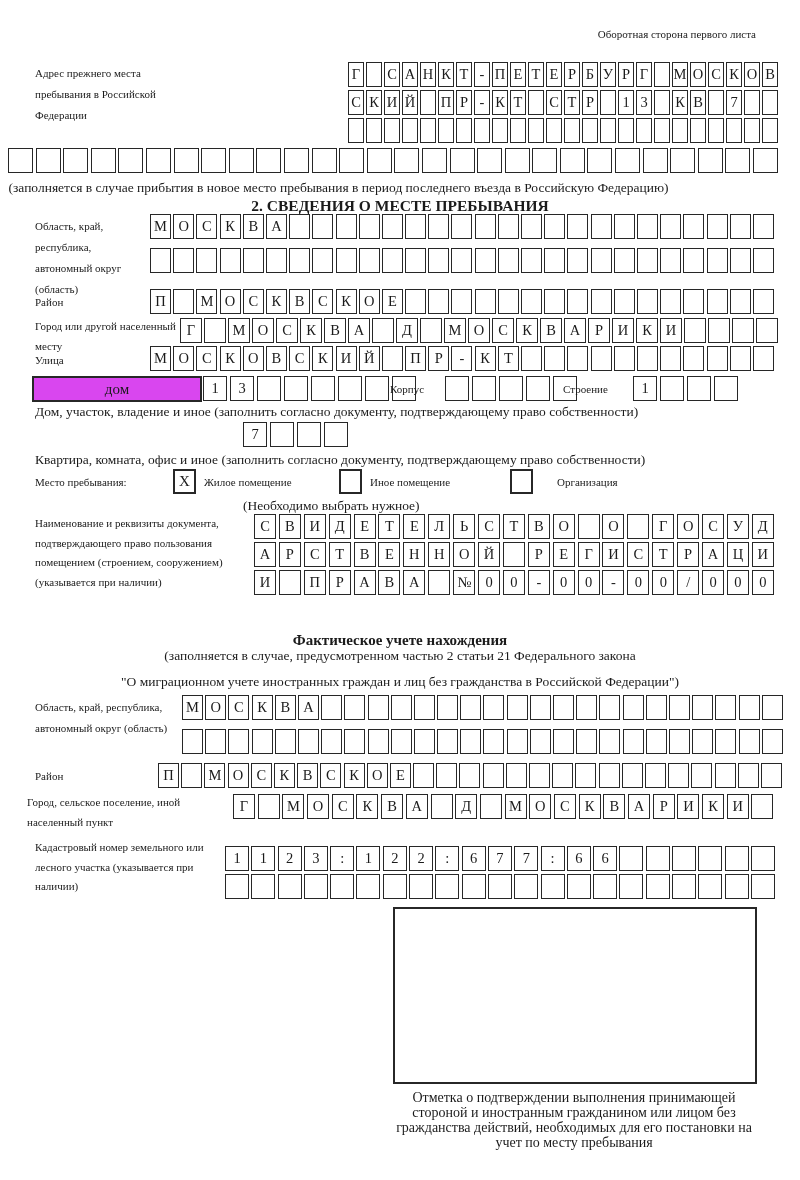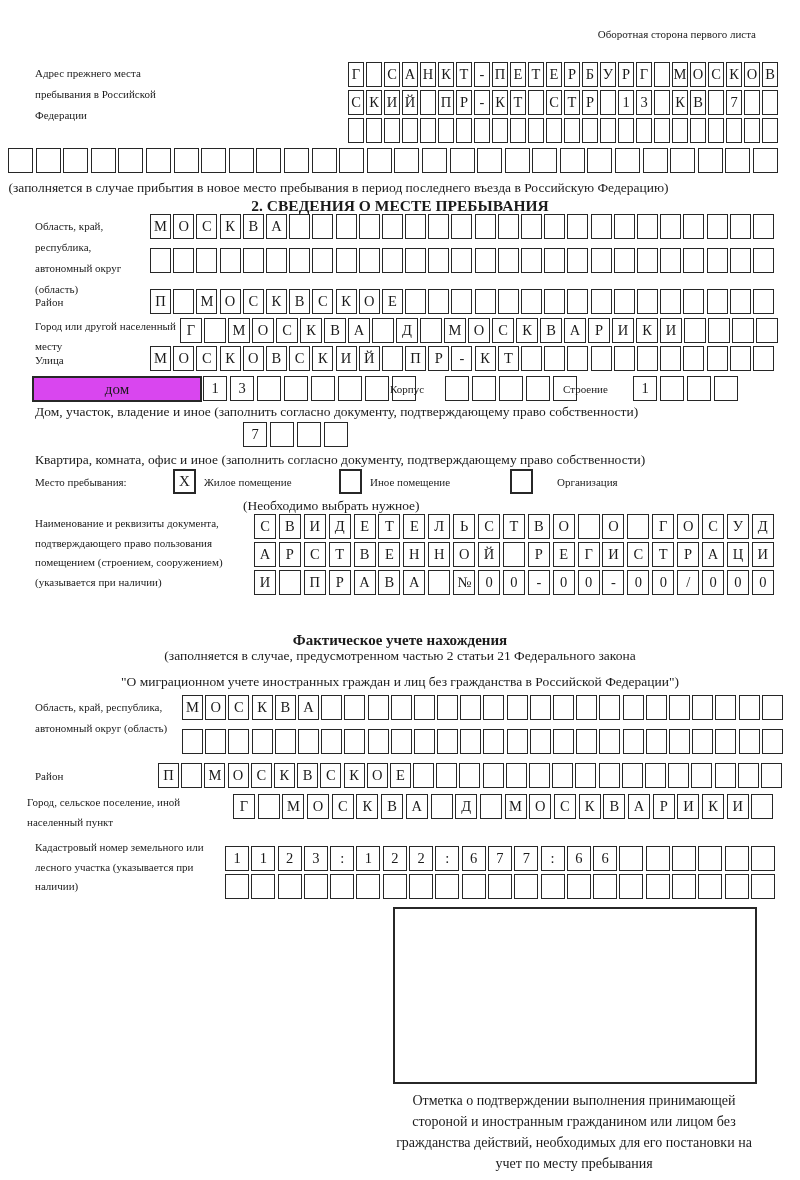--- a/index.html
+++ b/index.html
@@ -588,15 +588,15 @@
       <span class="cell"></span>
       <span class="cell"></span>
       <span class="cell"></span>
       <span class="cell"></span>
       <span class="cell"></span>
       <span class="cell"></span>
       <span class="cell"></span>
     </div>
 
   <div class="stamp" style="left:393px;top:907px;width:360px;height:173px;"></div>
-  <div class="abs center" style="left:386px;top:1090px;width:376px;font-size:14px;line-height:21px;">Отметка о подтверждении выполнения принимающей стороной и иностранным гражданином или лицом без гражданства действий, необходимых для его постановки на учет по месту пребывания</div>
+  <div class="abs center" style="left:386px;top:1090px;width:376px;font-size:14px;line-height:15px;">Отметка о подтверждении выполнения принимающей стороной и иностранным гражданином или лицом без гражданства действий, необходимых для его постановки на учет по месту пребывания</div>
 
 </div>
 
 </body></html>

